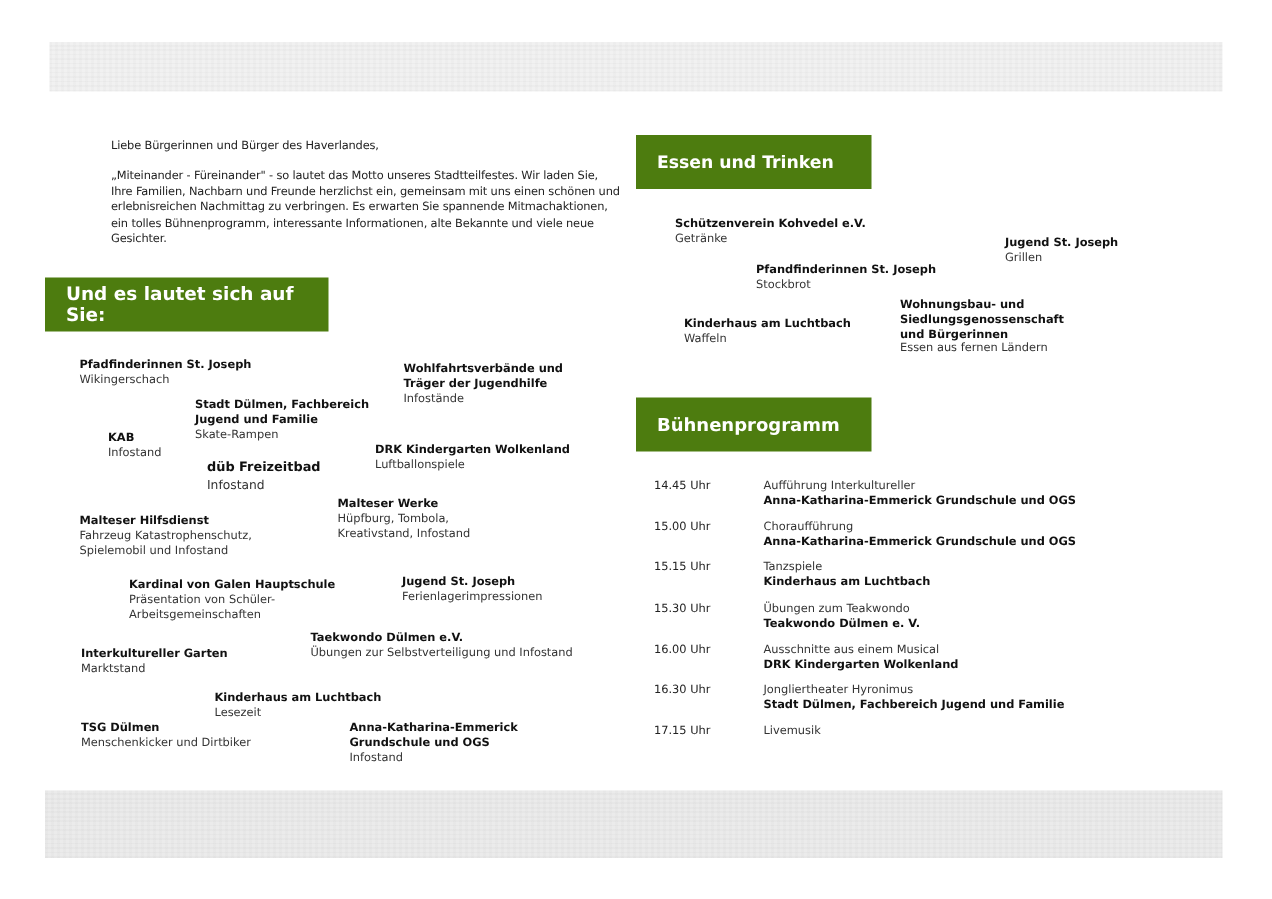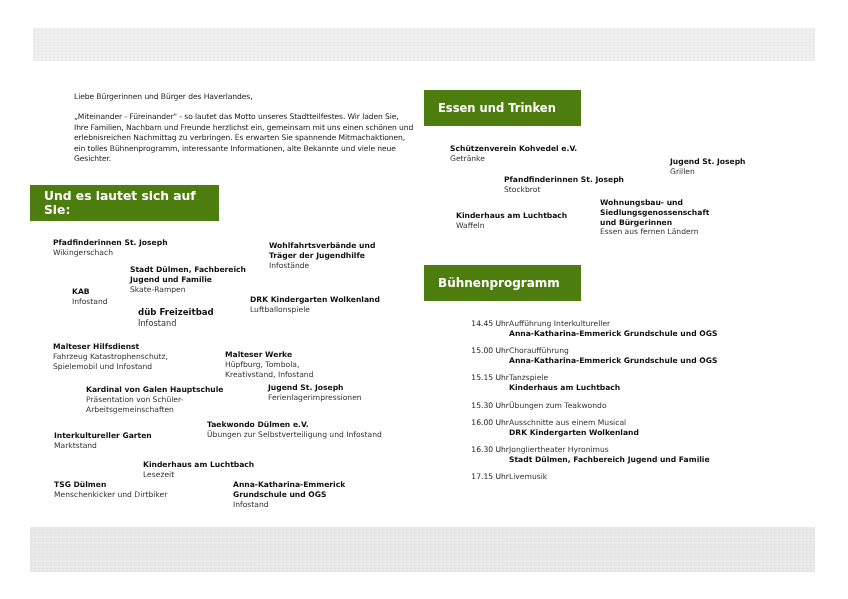--- a/index.html
+++ b/index.html
@@ -24,21 +24,21 @@
   .hb-buehne { left:424px; top:265px; width:157px; height:36px; font-size:12px; padding-left:14px; }
 
   .org { position:absolute; font-size:7.6px; line-height:9.8px; color:#222; }
   .org .name { font-weight:bold; color:#111; display:block; }
   .org .desc { display:block; color:#333; }
   .org.big .name { font-size:8.6px; line-height:11px; }
   .org.big .desc { font-size:8.2px; line-height:11px; }
 
   .sched { position:absolute; left:436px; top:319px; width:330px; }
   .srow { display:flex; font-size:7.6px; line-height:10px; margin-bottom:7.2px; }
-  .srow .time { width:73px; color:#222;text-align:right; }
+  .srow .time { width:73px; color:#222; }
   .srow .info { flex:1; }
   .srow .act { display:block; color:#333; }
   .srow .perf { display:block; font-weight:bold; color:#111; }
 </style>
 </head>
 <body>
 
 <div class="band band-top"></div>
 <div class="band band-bottom"></div>
 
@@ -66,21 +66,21 @@
   <span class="desc">Infostand</span>
 </div>
 <div class="org" style="left:250px;top:295px;">
   <span class="name">DRK Kindergarten Wolkenland</span>
   <span class="desc">Luftballonspiele</span>
 </div>
 <div class="org big" style="left:138px;top:307px;">
   <span class="name">düb Freizeitbad</span>
   <span class="desc">Infostand</span>
 </div>
-<div class="org" style="left:225px;top:331px;width:120px;margin-top:19px;">
+<div class="org" style="left:225px;top:331px;width:120px;">
   <span class="name">Malteser Werke</span>
   <span class="desc">Hüpfburg, Tombola, Kreativstand, Infostand</span>
 </div>
 <div class="org" style="left:53px;top:342px;width:125px;">
   <span class="name">Malteser Hilfsdienst</span>
   <span class="desc">Fahrzeug Katastrophenschutz, Spielemobil und Infostand</span>
 </div>
 <div class="org" style="left:86px;top:385px;width:100px;">
   <span class="name" style="white-space:nowrap;">Kardinal von Galen Hauptschule</span>
   <span class="desc">Präsentation von Schüler-Arbeitsgemeinschaften</span>
@@ -152,20 +152,21 @@
     <span class="time">15.15 Uhr</span>
     <span class="info">
         <span class="act">Tanzspiele</span>
         <span class="perf">Kinderhaus am Luchtbach</span>
       </span>
   </div>
   <div class="srow">
     <span class="time">15.30 Uhr</span>
     <span class="info">
         <span class="act">Übungen zum Teakwondo</span>
+        <span class="perf">Teakwondo Dülmen e. V.</span>
       </span>
   </div>
   <div class="srow">
     <span class="time">16.00 Uhr</span>
     <span class="info">
         <span class="act">Ausschnitte aus einem Musical</span>
         <span class="perf">DRK Kindergarten Wolkenland</span>
       </span>
   </div>
   <div class="srow">

